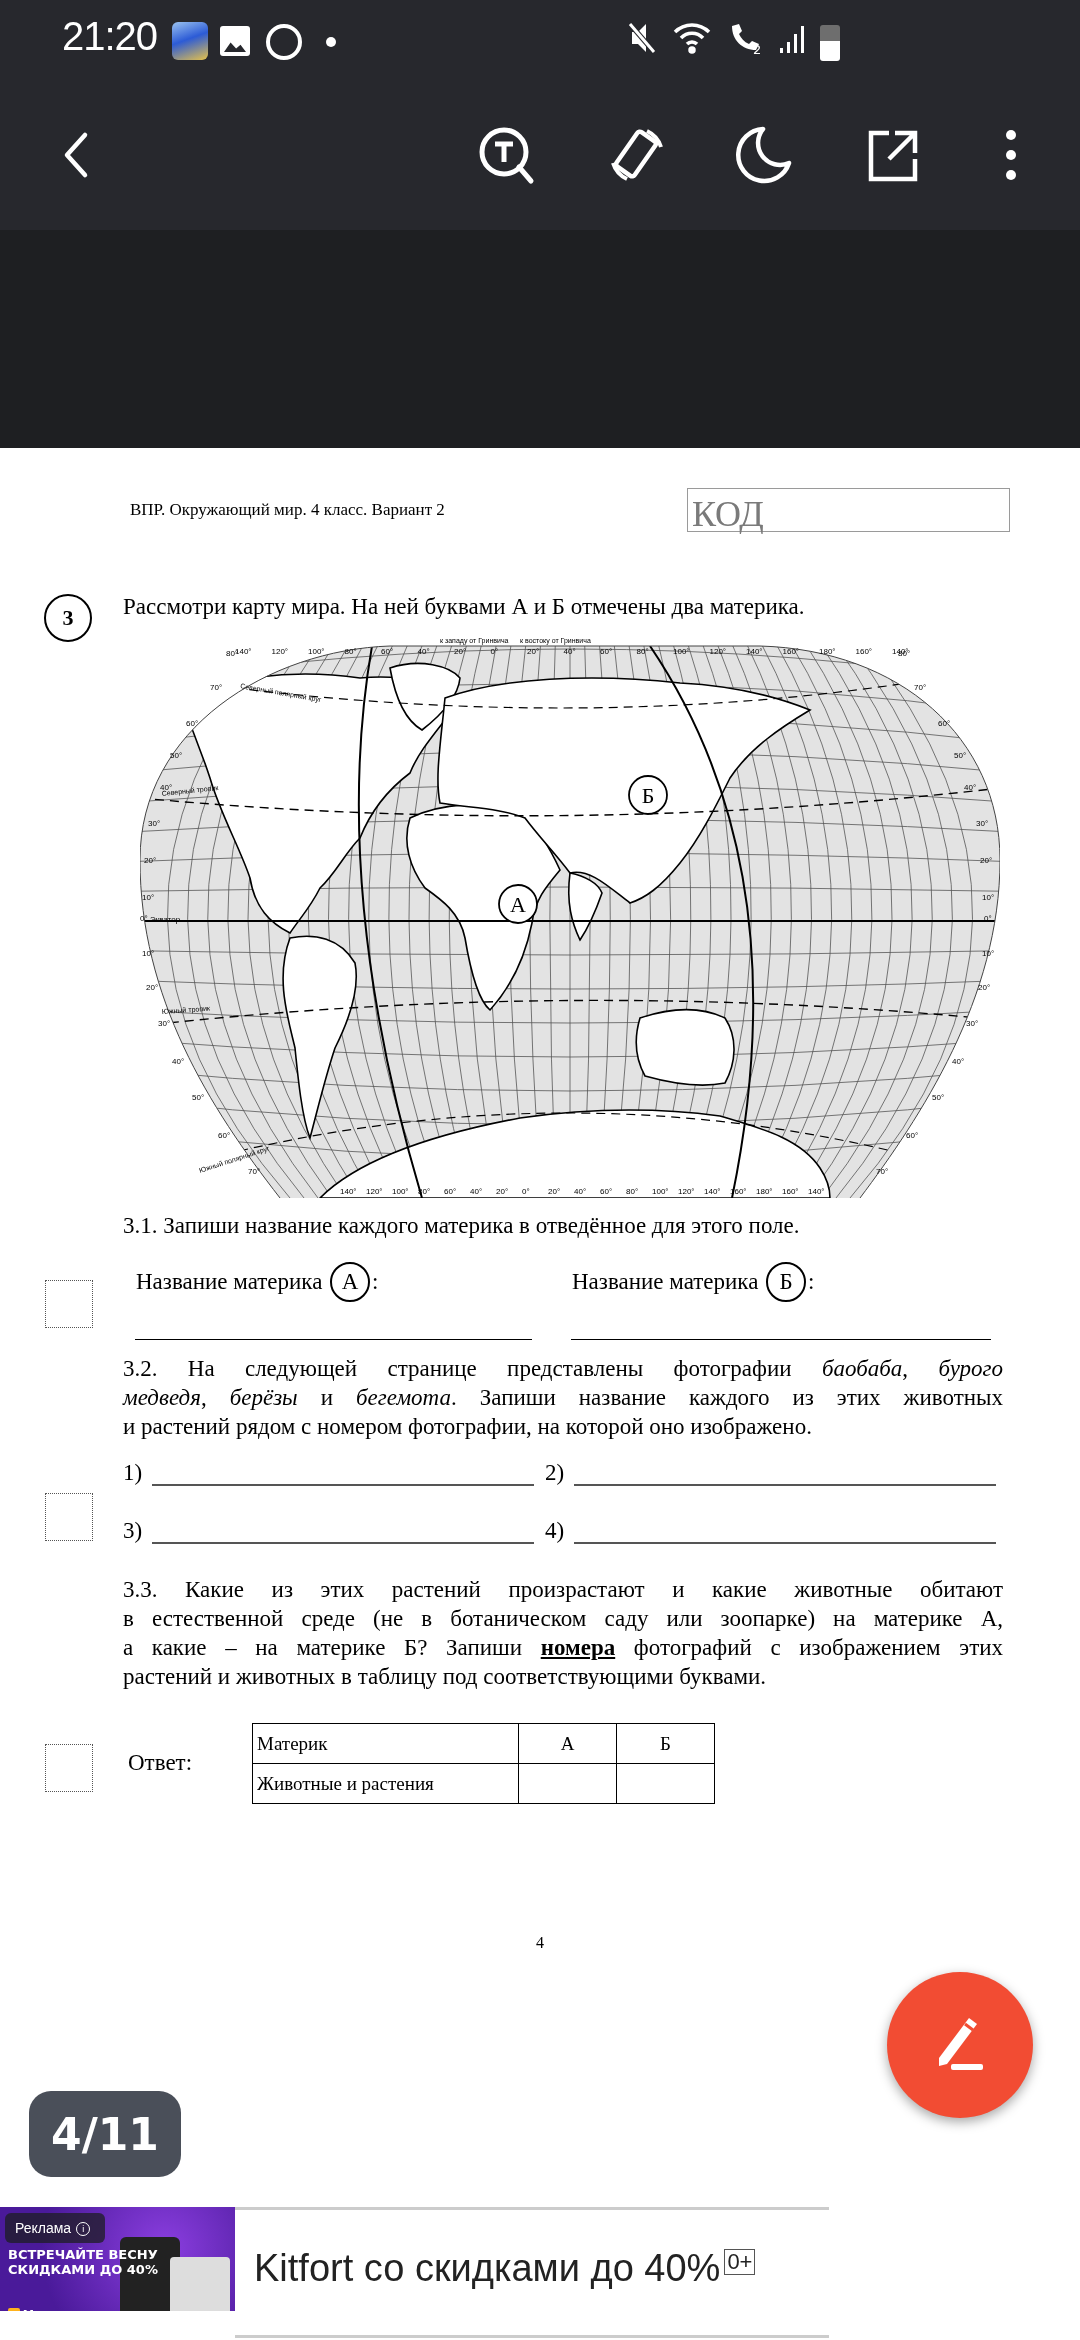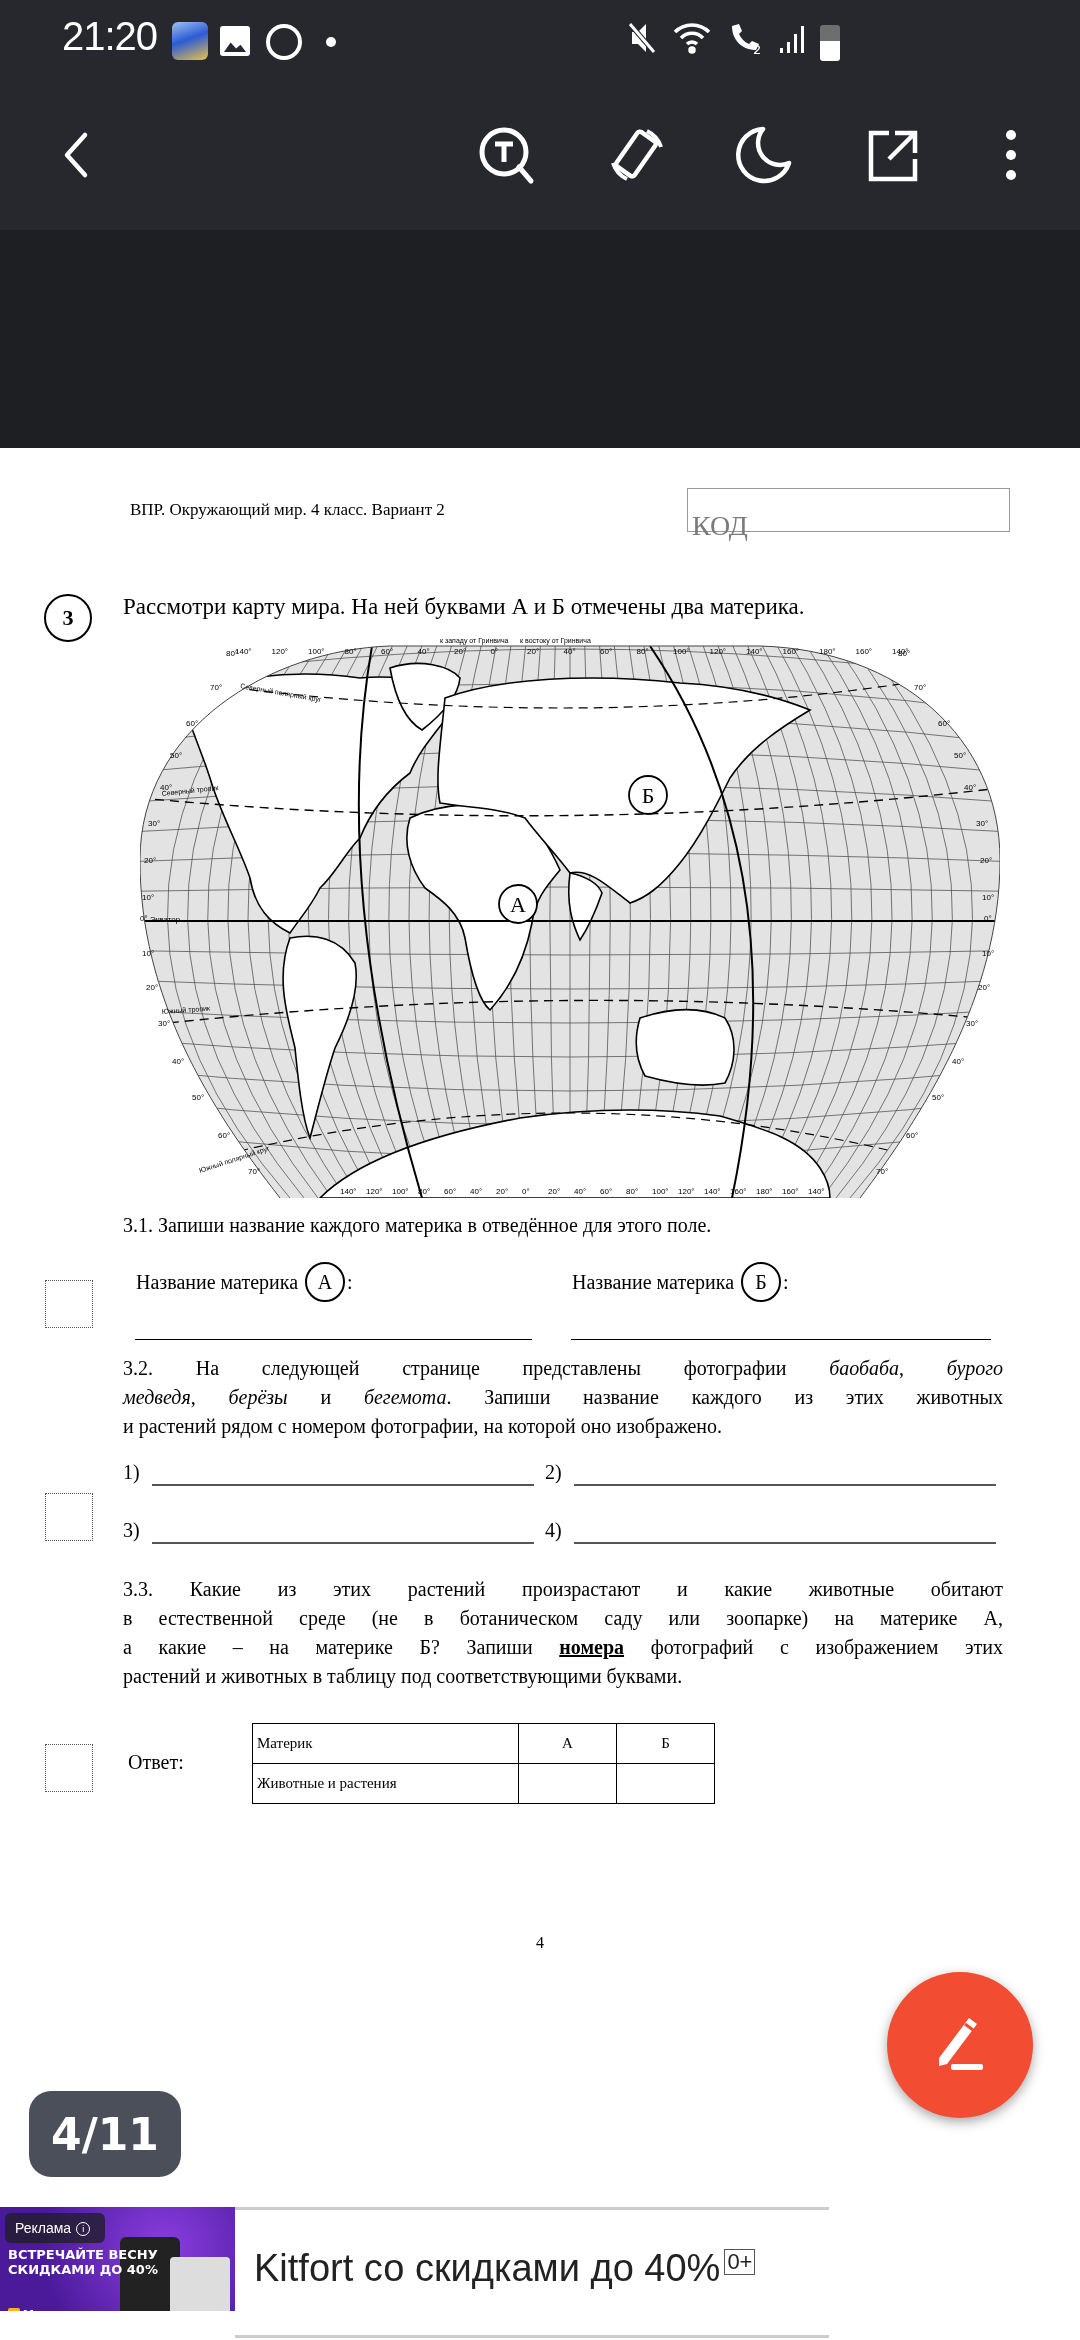--- a/index.html
+++ b/index.html
@@ -23,36 +23,36 @@
   .toolbar { position: absolute; left: 0; top: 110px; width: 1080px; height: 90px; }
   .tbtn { position: absolute; top: 0; width: 90px; height: 90px; display: flex; align-items: center; justify-content: center; }
   .tbtn svg { width: 64px; height: 64px; }
 
   .gray-gap { position: absolute; left: 0; top: 230px; width: 1080px; height: 218px; background: #1e1f22; }
 
   
   .page { position: absolute; left: 0; top: 448px; width: 1080px; height: 1926px; background: #fff; color: #000; font-family: "Liberation Serif", serif; }
   .hdr-text { position: absolute; left: 130px; top: 52px; font-size: 17px; }
   .kod-box { position: absolute; left: 687px; top: 40px; width: 323px; height: 44px; border: 1.5px solid #9a9a9a; }
-  .kod-box span { position: absolute; left: 4px; top: 16px; font-size: 28px; line-height: 42px; color: #7a7a7a; }
+  .kod-box span { position: absolute; left: 4px; top: 4px; font-size: 36px; line-height: 42px; color: #7a7a7a; }
 
   .qnum { position: absolute; left: 44px; top: 146px; width: 48px; height: 48px; border: 2px solid #000; border-radius: 50%; font-weight: bold; font-size: 22px; display: flex; align-items: center; justify-content: center; }
   .q-intro { position: absolute; left: 123px; top: 146px; font-size: 23px; }
 
   .map-wrap { position: absolute; left: 140px; top: 190px; width: 860px; height: 1010px; }
   .map-wrap svg { position: absolute; left: 0; top: 0; width: 860px; height: 560px; }
 
-  .p { position: absolute; font-size: 20px; line-height: 29px; }
+  .p { position: absolute; font-size: 23px; line-height: 29px; }
   .justify { text-align: justify; text-align-last: justify; }
   .circ { display: inline-block; width: 40px; height: 40px; border: 2px solid #000; border-radius: 50%; text-align: center; line-height: 36px; margin: 0 2px; }
   .line { position: absolute; height: 0; border-top: 1.5px solid #000; }
   .dline { position: absolute; height: 0; border-top: 2px solid #555; }
   .scorebox { position: absolute; left: 45px; width: 48px; height: 48px; border: 1px dotted #555; }
 
-  table.ans { position: absolute; left: 252px; top: 1275px; border-collapse: collapse; font-size: 15px; }
+  table.ans { position: absolute; left: 252px; top: 1275px; border-collapse: collapse; font-size: 19px; }
   table.ans td { border: 1.5px solid #000; height: 40px; padding: 0 4px; }
   table.ans td.c1 { width: 266px; }
   table.ans td.c2, table.ans td.c3 { width: 98px; text-align: center; }
 
   .pgnum { position: absolute; left: 0; width: 1080px; top: 1486px; text-align: center; font-size: 16px; }
 
   
   .fab { position: absolute; left: 887px; top: 1972px; width: 146px; height: 146px; border-radius: 50%; background: #f24c33; box-shadow: 0 4px 12px rgba(0,0,0,.35); display: flex; align-items: center; justify-content: center; }
   .pageind { position: absolute; left: 29px; top: 2091px; width: 152px; height: 86px; border-radius: 22px; background: #4a4f59; color: #fff; font-weight: bold; font-size: 44px; display: flex; align-items: center; justify-content: center; font-family: "DejaVu Sans", sans-serif; }
 

